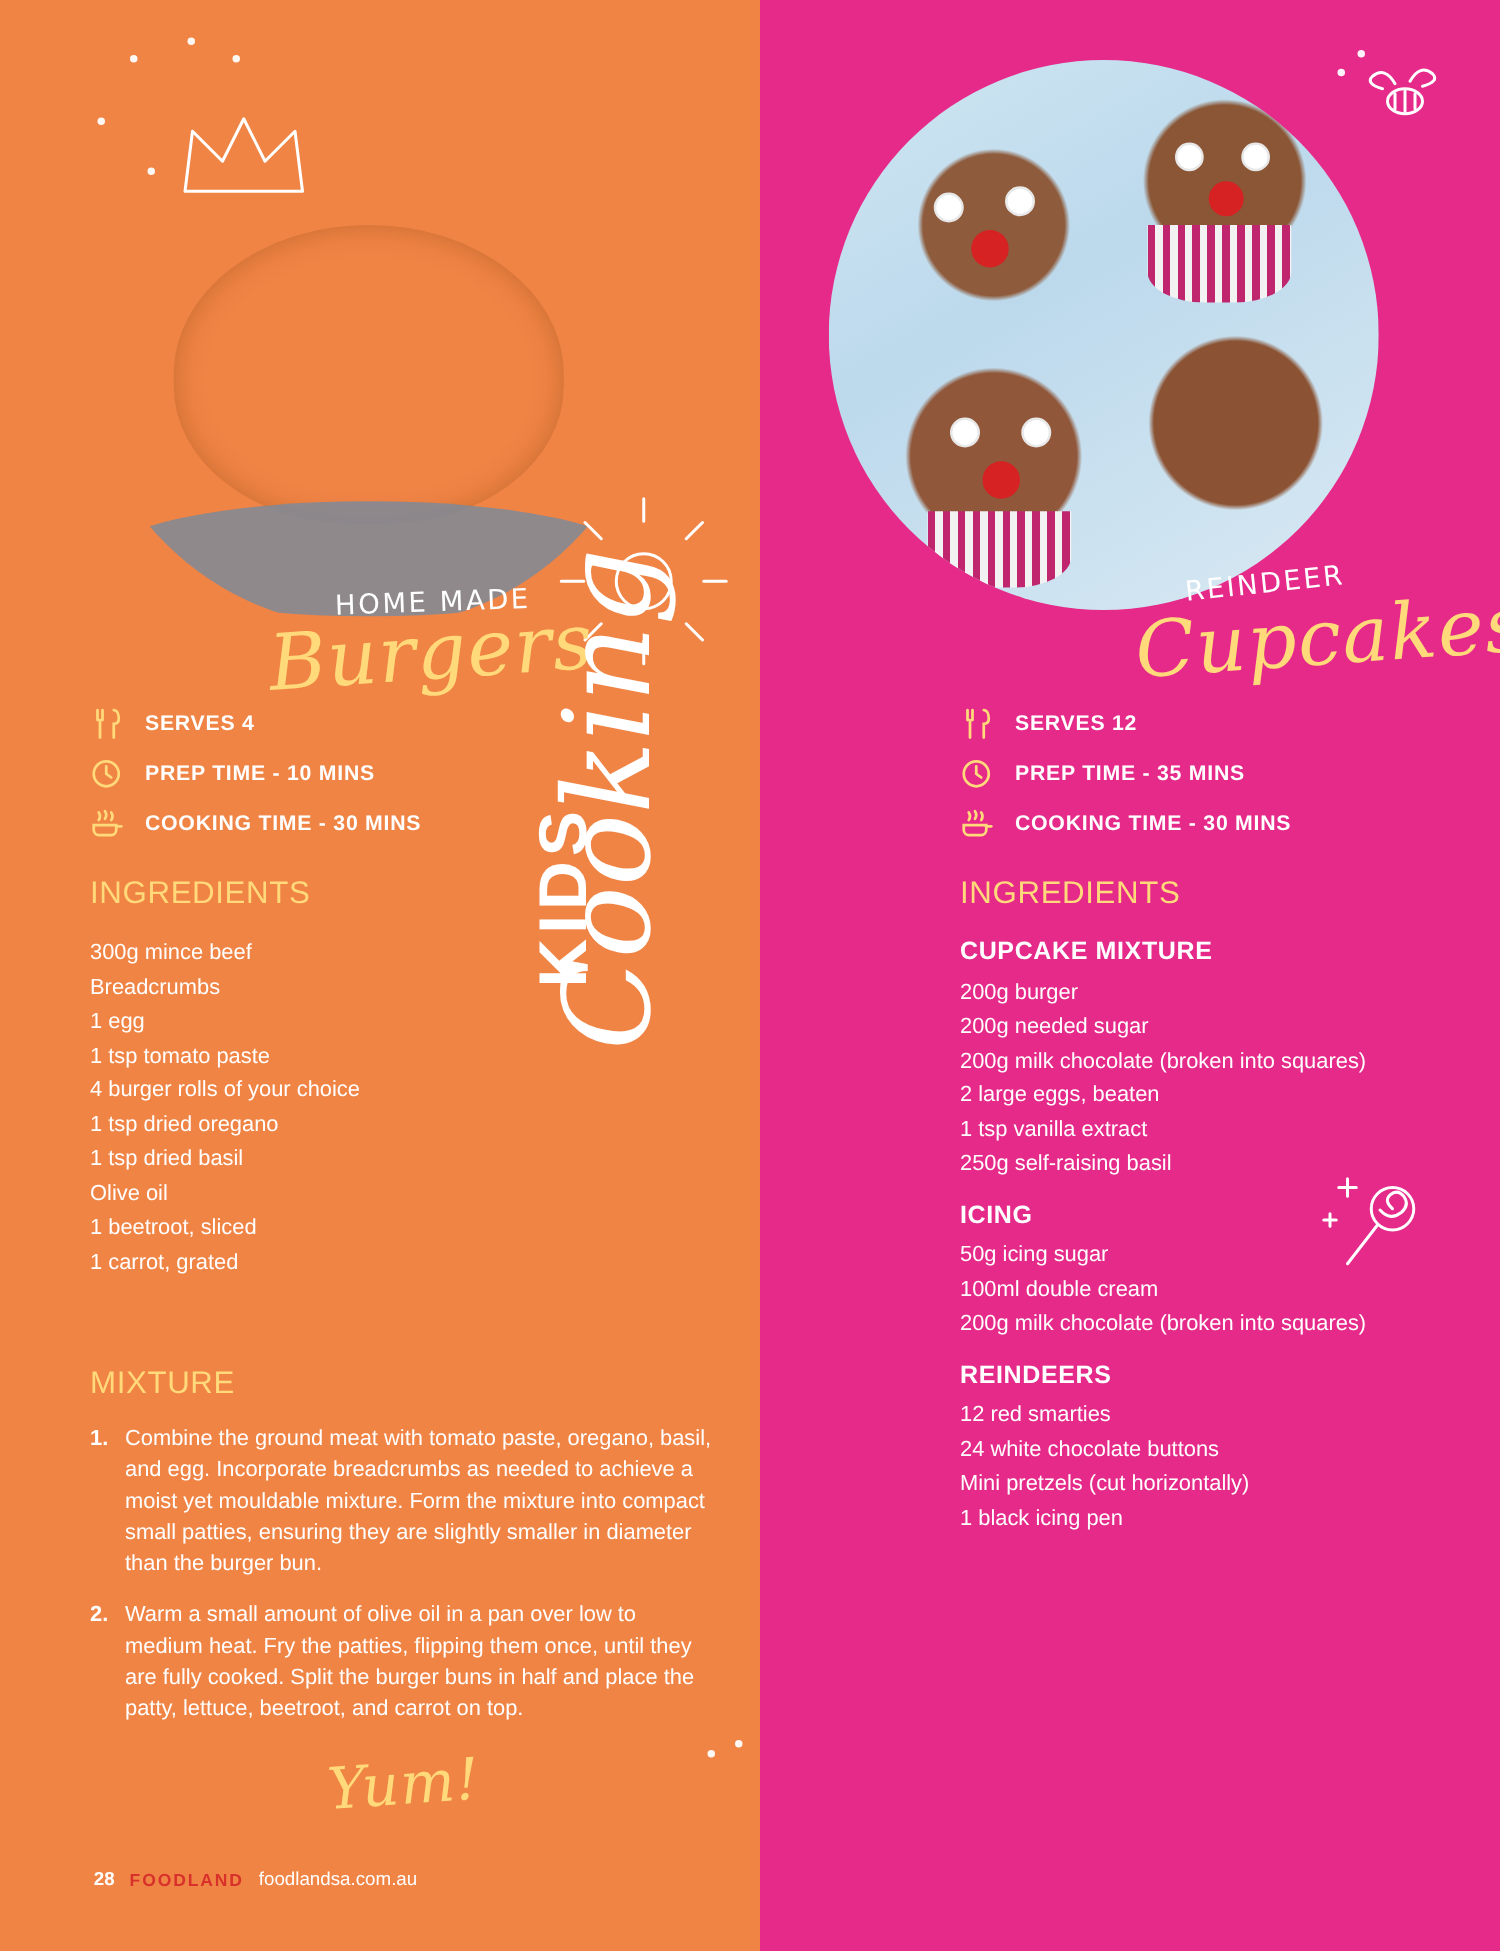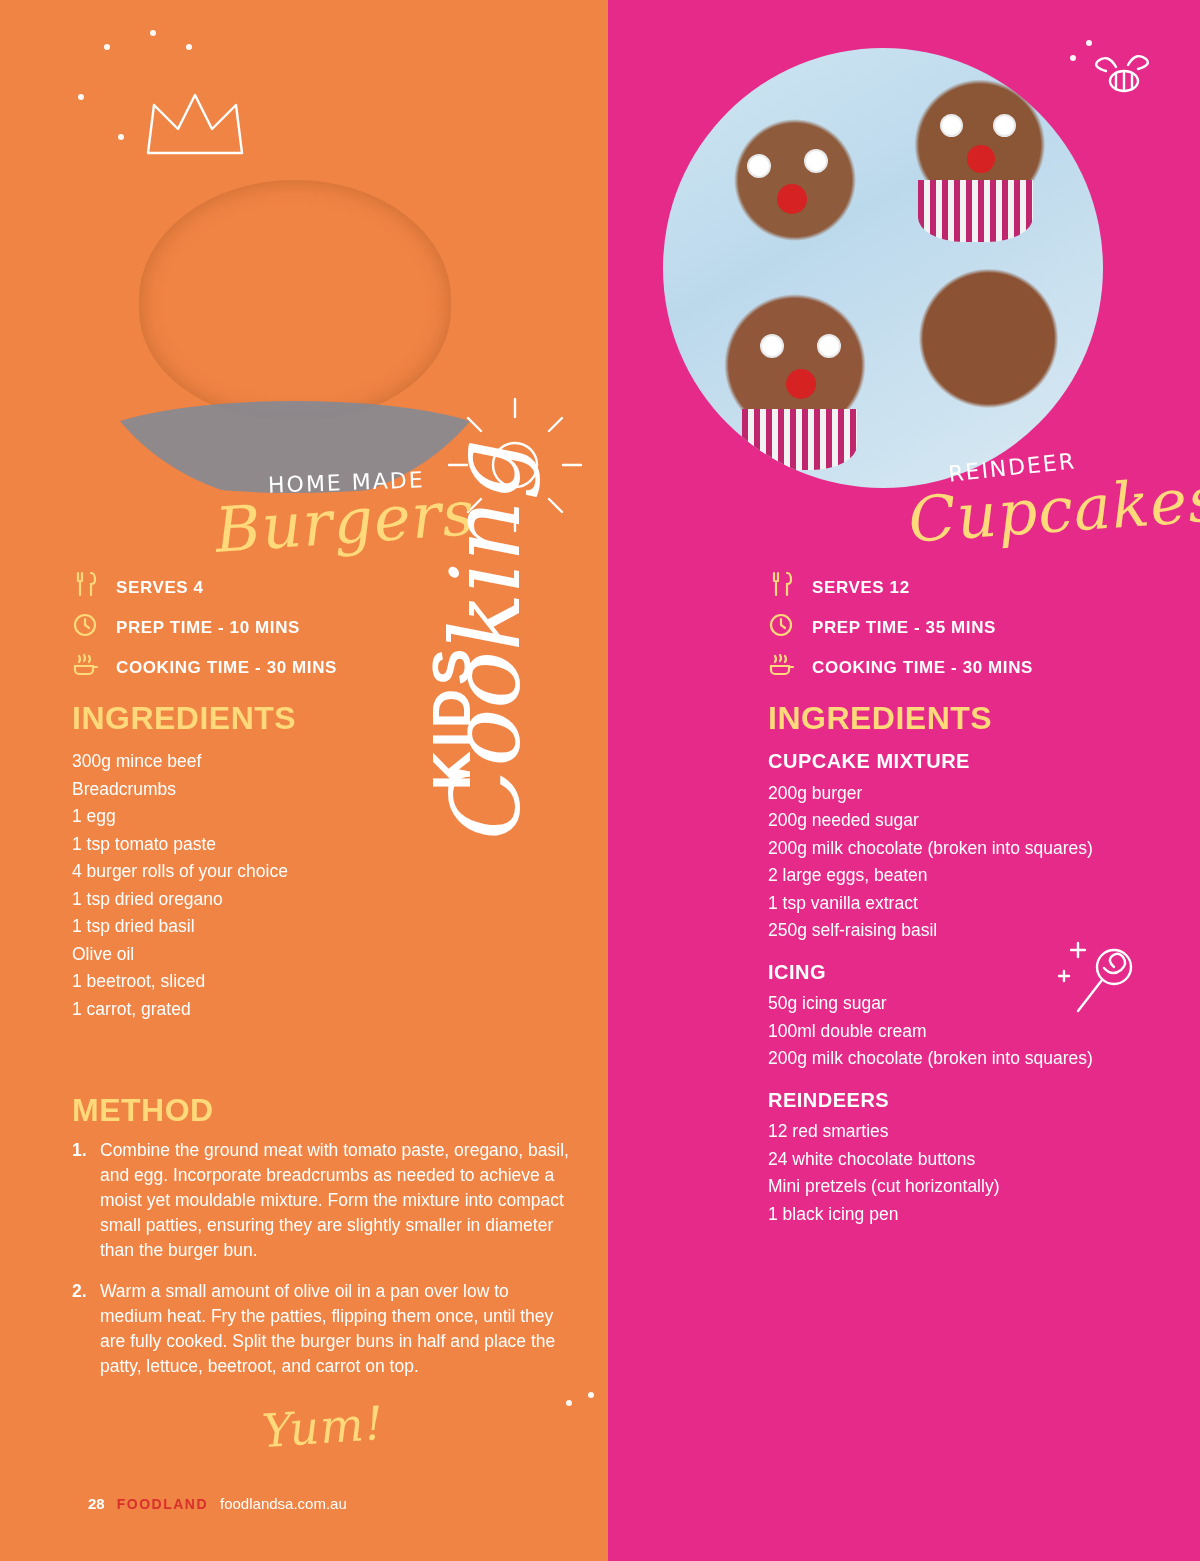--- a/index.html
+++ b/index.html
@@ -163,43 +163,43 @@
     left: 72px;
     top: 560px;
     width: 470px;
   }
   .meta-right {
     left: 160px;
     top: 560px;
   }
   .meta-row {
     display: flex;
-    align-items: flex-end;
+    align-items: center;
     height: 38px;
     margin-bottom: 2px;
   }
   .meta-icon {
     width: 44px;
     display: flex;
     align-items: center;
     justify-content: flex-start;
     color: #ffd97a;
   }
   .meta-text {
     font-size: 17px;
     font-weight: bold;
     color: #ffffff;
     letter-spacing: .6px;
   }
 
   
   .section-head {
     position: absolute;
-    font-size: 32px;
-    font-weight: bold;
+    font-size: 25px;
+    font-weight: normal;
     color: #ffd97a;
     letter-spacing: .5px;
   }
   .ing-head-left { left: 72px; top: 700px; }
   .method-head-left { left: 72px; top: 1092px; }
   .ing-head-right { left: 160px; top: 700px; }
 
   .body-list {
     position: absolute;
     font-size: 17.5px;
@@ -276,21 +276,21 @@
     position: absolute;
     left: 262px;
     top: 1400px;
     font-size: 46px;
     transform: rotate(-4deg);
   }
 
   
   .footer {
     position: absolute;
-    left: 88px;
+    left: 75px;
     top: 1495px;
     display: flex;
     align-items: flex-end;
     gap: 12px;
     font-size: 15px;
   }
   .page-num { color: #ffffff; font-weight: bold; }
   .brand {
     color: #d8302a;
     font-weight: bold;
@@ -382,21 +382,21 @@
       <div>1 egg</div>
       <div>1 tsp tomato paste</div>
       <div>4 burger rolls of your choice</div>
       <div>1 tsp dried oregano</div>
       <div>1 tsp dried basil</div>
       <div>Olive oil</div>
       <div>1 beetroot, sliced</div>
       <div>1 carrot, grated</div>
     </div>
 
-    <div class="section-head method-head-left">METHOD</div>
+    <div class="section-head method-head-left">MIXTURE</div>
     <div class="method">
       <div class="method-item">
         <div class="method-num">1.</div>
         <div class="method-text">Combine the ground meat with tomato paste, oregano, basil, and egg. Incorporate breadcrumbs as needed to achieve a moist yet mouldable mixture. Form the mixture into compact small patties, ensuring they are slightly smaller in diameter than the burger bun.</div>
       </div>
       <div class="method-item">
         <div class="method-num">2.</div>
         <div class="method-text">Warm a small amount of olive oil in a pan over low to medium heat. Fry the patties, flipping them once, until they are fully cooked. Split the burger buns in half and place the patty, lettuce, beetroot, and carrot on top.</div>
       </div>
     </div>

